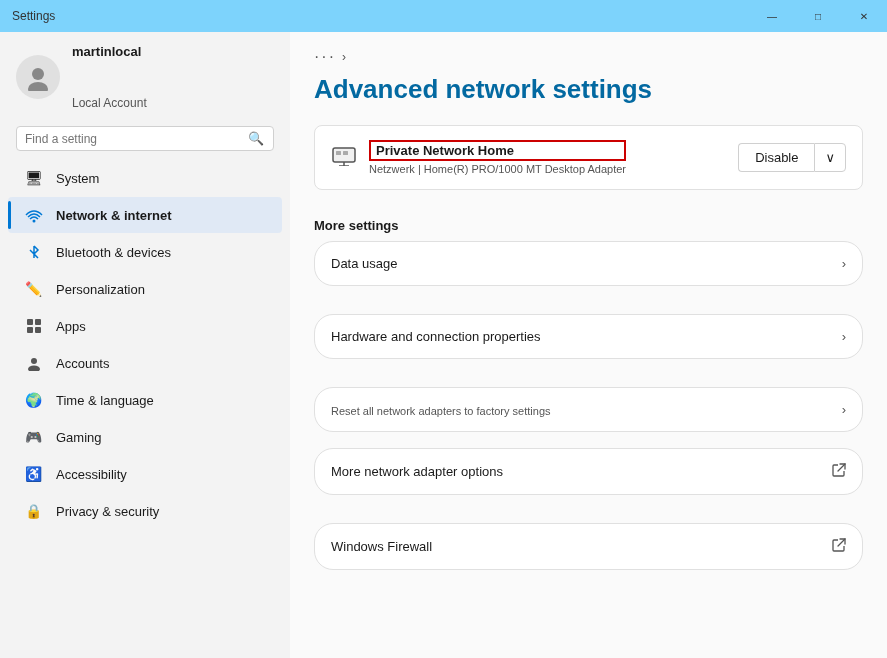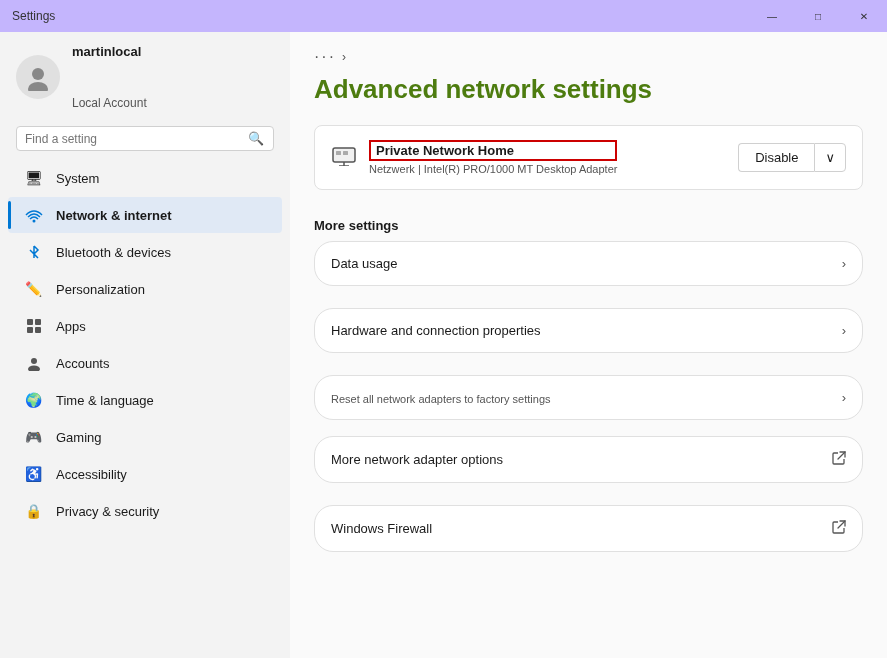--- a/index.html
+++ b/index.html
@@ -11,21 +11,21 @@
       overflow: hidden;
       display: flex;
       flex-direction: column;
     }
 
     
     .titlebar {
       display: flex;
       align-items: center;
       justify-content: space-between;
-      background: #c4b5fd;
+      background: #7dd3fc;
       height: 32px;
       padding: 0 0 0 12px;
       user-select: none;
     }
     .titlebar-title {
       font-size: 12px;
       color: #333;
     }
     .titlebar-controls {
       display: flex;
@@ -154,21 +154,21 @@
       font-size: 12px;
       color: #555;
       margin-bottom: 8px;
     }
     .breadcrumb-dots { font-size: 16px; letter-spacing: 2px; }
     .breadcrumb-chevron { font-size: 12px; color: #555; }
 
     .page-title {
       font-size: 26px;
       font-weight: 600;
-      color: #4d7c0f;
+      color: #0369a1;
       margin-bottom: 20px;
     }
 
     .section-title {
       font-size: 13px;
       font-weight: 600;
       color: #1a1a1a;
       margin-bottom: 8px;
       margin-top: 4px;
     }
@@ -241,21 +241,21 @@
     }
     .setting-row {
       background: white;
       border: 1px solid #e0e0e0;
       border-radius: 19px;
       padding: 14px 16px;
       display: flex;
       align-items: center;
       justify-content: space-between;
       cursor: pointer;
-      margin-bottom: 10px;
+      margin-bottom: 16px;
     }
     .setting-row-content {
       display: flex;
       flex-direction: column;
     }
     .setting-row-title {
       font-size: 13px;
       color: #1a1a1a;
     }
     .setting-row-subtitle {
@@ -394,21 +394,21 @@
             <svg width="26" height="22" viewBox="0 0 26 22" fill="none">
               <rect x="2" y="4" width="22" height="14" rx="2" stroke="#555" stroke-width="1.5" fill="#f0f0f0"></rect>
               <rect x="5" y="7" width="5" height="4" rx="0.5" fill="#aaa"></rect>
               <rect x="12" y="7" width="5" height="4" rx="0.5" fill="#aaa"></rect>
               <line x1="13" y1="18" x2="13" y2="22" stroke="#555" stroke-width="1.5"></line>
               <line x1="8" y1="22" x2="18" y2="22" stroke="#555" stroke-width="1.5"></line>
             </svg>
           </span>
           <div class="adapter-name-box">
             <span class="adapter-name">Private Network Home</span>
-            <span class="adapter-desc">Netzwerk | Intel(R) PRO/1000 MT Desktop Adapter</span>
+            <span class="adapter-desc">Netzwerk | Home(R) PRO/1000 MT Desktop Adapter</span>
           </div>
         </div>
         <div class="adapter-controls">
           <button class="disable-btn">Disable</button>
           <button class="chevron-btn">
             <span>∨</span>
           </button>
         </div>
       </div>
     </div>

